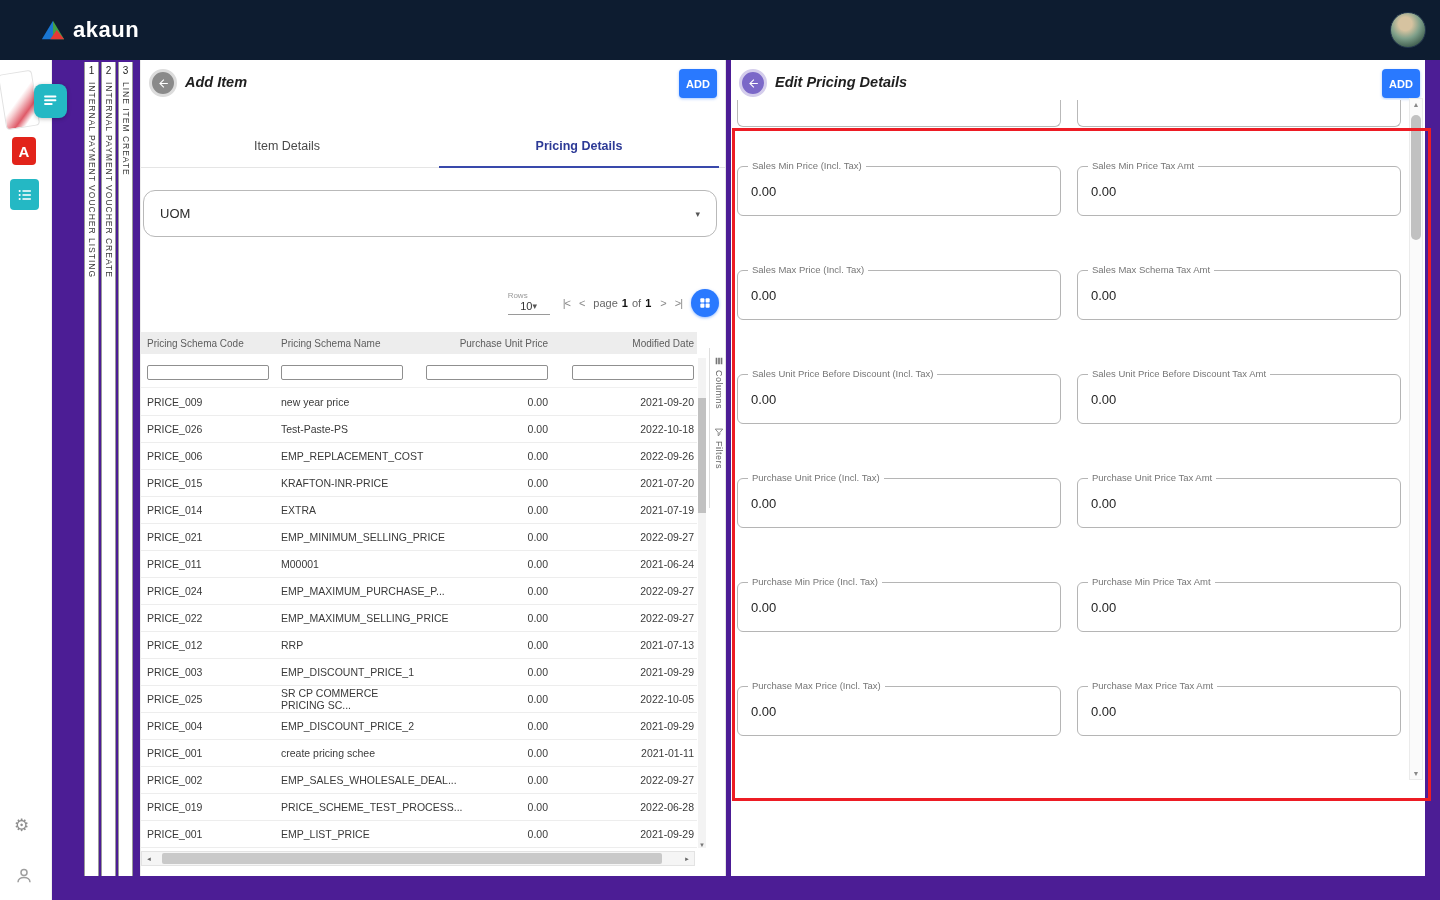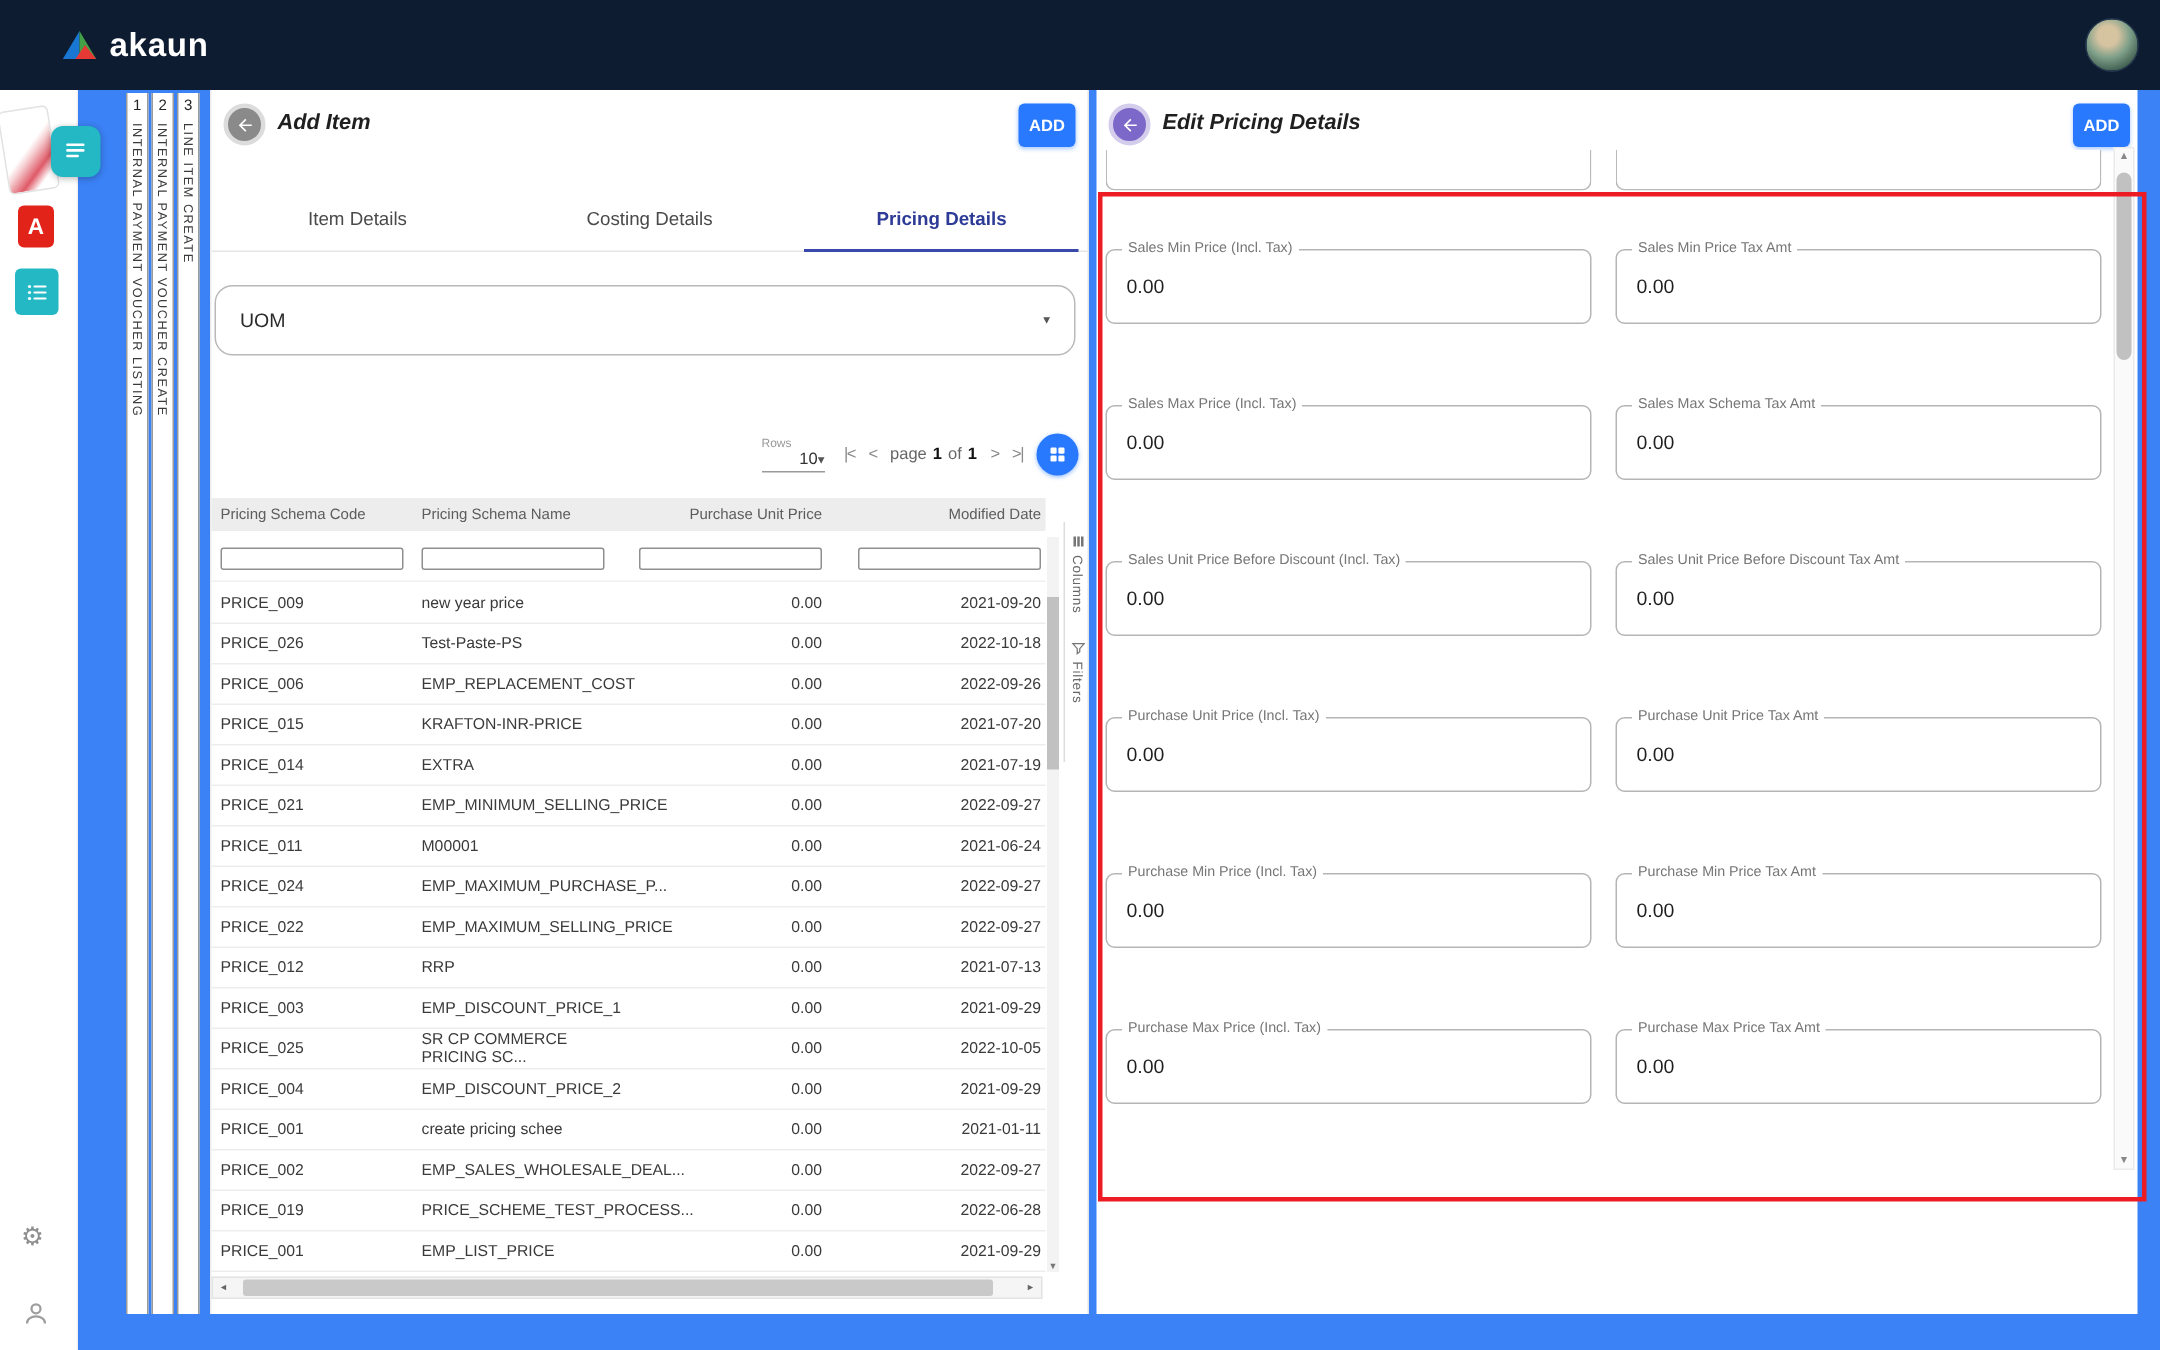--- a/index.html
+++ b/index.html
@@ -1,18 +1,18 @@
 <!DOCTYPE html>
 <html><head>
 <meta charset="utf-8">
 <style>
   * { margin:0; padding:0; box-sizing:border-box; }
   body { background:#fff; }
   .stage {
-    position:relative; width:1440px; height:900px; overflow:hidden; background:#3b82f6;
+    position:relative; width:1440px; height:900px; overflow:hidden; background:#4c1d95;
     font-family:"Liberation Sans","DejaVu Sans",sans-serif; color:#333;
   }
 
   
   .topbar { position:absolute; left:0; top:0; width:1440px; height:60px; background:#0d1c30; display:flex; align-items:center; justify-content:space-between; padding:0 14px 0 40px; z-index:10;}
   .brand { display:flex; align-items:center; gap:7px; cursor:pointer; }
   .brand-name { color:#fff; font-size:22px; font-weight:bold; letter-spacing:0.5px; }
   .avatar { width:36px; height:36px; border-radius:50%; background:radial-gradient(circle at 42% 32%, #d6c3a0 0 22%, #7fa08a 48%, #3c5a4c 80%); border:1px solid #23364d; }
 
   
@@ -51,21 +51,21 @@
   .tab.active::after { content:""; position:absolute; left:6px; right:6px; bottom:-1px; height:2px; background:#3949ab; }
 
   
   .uom { position:absolute; left:2px; top:130px; width:574px; height:47px; border:1px solid #b9b9b9; border-radius:12px; display:flex; align-items:center; justify-content:space-between; padding:0 16px; font-size:13px; color:#2b2b2b; cursor:pointer; }
   .caret { font-size:9px; color:#555; }
 
   
   .toolbar { position:absolute; top:222px; right:6px; height:42px; display:flex; align-items:center; gap:9px; }
   .rows-select { display:flex; flex-direction:column; margin-right:4px; }
   .rows-label { font-size:8px; color:#999; }
-  .rows-value { display:flex; align-items:center; justify-content:flex-end; width:42px; border-bottom:1px solid #9a9a9a; font-size:11px; color:#333; padding-bottom:2px; cursor:pointer; }
+  .rows-value { display:flex; align-items:center; justify-content:center; width:42px; border-bottom:1px solid #9a9a9a; font-size:11px; color:#333; padding-bottom:2px; cursor:pointer; }
   .pg-btn { font-size:11px; color:#8a8a8a; cursor:pointer; letter-spacing:-1px; }
   .page-text { font-size:11px; color:#666; display:flex; gap:4px; align-items:center; }
   .page-text b { color:#111; }
   .grid-btn { width:28px; height:28px; border-radius:50%; background:#2979ff; border:none; display:flex; align-items:center; justify-content:center; cursor:pointer; box-shadow:0 1px 3px rgba(41,121,255,.5); }
 
   
   .thead { position:absolute; left:0; top:272px; width:556px; height:22px; background:#ededed; display:flex; align-items:center; font-size:10px; color:#5d5d5d; }
   .c-code { width:140px; padding-left:6px; } .c-name { width:142px; } .c-price { width:125px; text-align:right; } .c-date { flex:1; text-align:right; padding-right:3px; }
   .thead span { cursor:pointer; }
   .filters-row { position:absolute; left:0; top:298px; width:556px; height:30px; display:flex; align-items:center; border-bottom:1px solid #f0f0f0; }
@@ -172,23 +172,20 @@
           <path fill="#fff" d="M20 11H7.8l5.6-5.6L12 4l-8 8 8 8 1.4-1.4L7.8 13H20z"></path>
         </svg>
       </div>
       <span class="panel-title">Add Item</span>
       <button class="add-btn">ADD</button>
     </div>
 
     <div class="tabs">
       <div class="tab">
           <span>Item Details</span>
-        </div>
-      <div class="tab">
-          <span>Costing Details</span>
         </div>
       <div class="tab active">
           <span>Pricing Details</span>
         </div>
     </div>
 
     <div class="uom">
       <span>UOM</span>
       <span class="caret">▾</span>
     </div>

